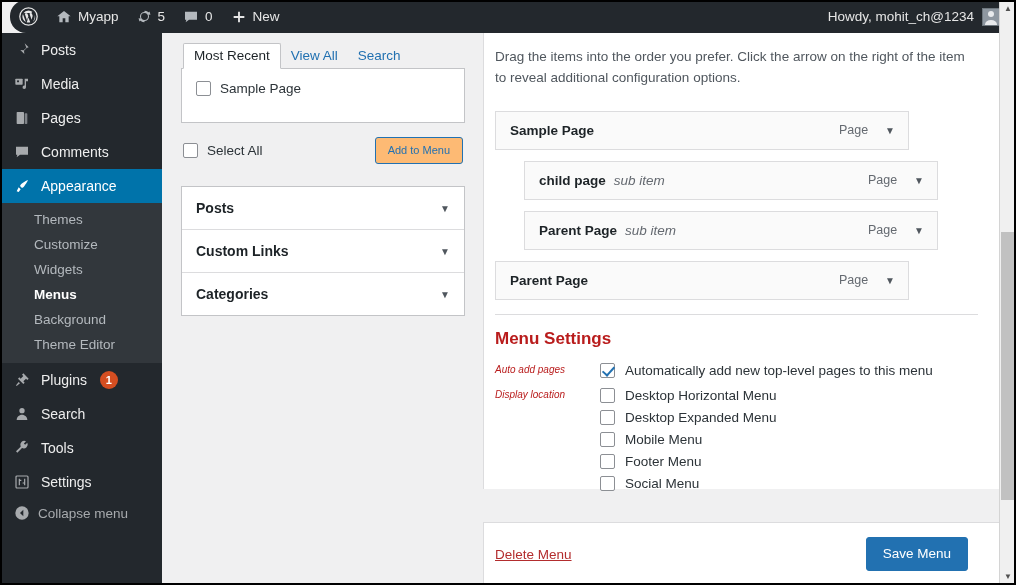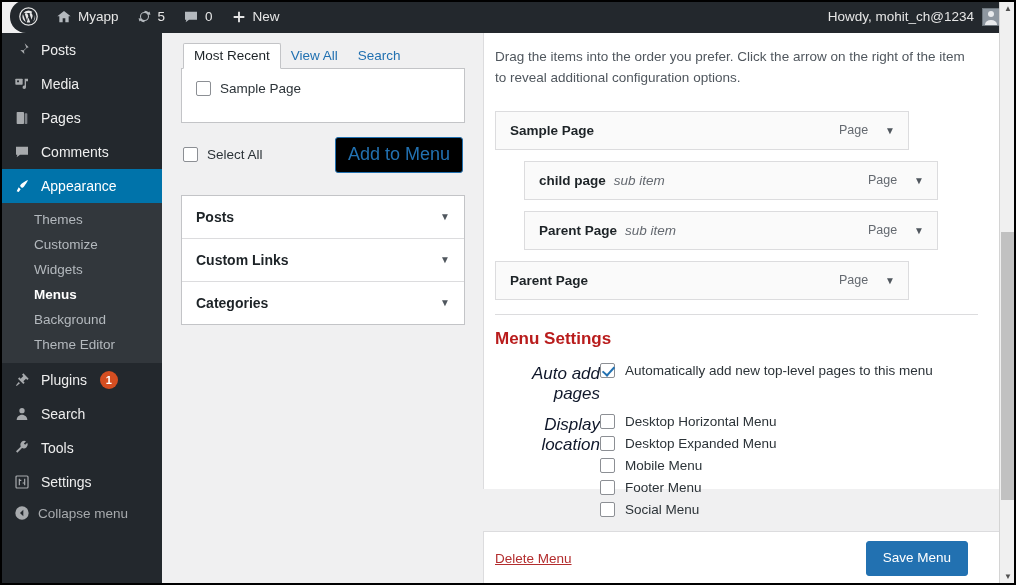--- a/index.html
+++ b/index.html
@@ -143,23 +143,23 @@
     content: ""; position: absolute; left: 4px; top: 0px;
     width: 5px; height: 10px;
     border: solid #2271b1; border-width: 0 2px 2px 0;
     transform: rotate(42deg);
   }
   .panel-actions {
     display: flex; align-items: center; justify-content: space-between;
     margin-top: 14px; padding: 0 2px;
   }
   .btn-secondary {
-    background: #000000; color: #2271b1;
+    background: #fdba74; color: #2271b1;
     border: 1px solid #2271b1; border-radius: 3px;
-    padding: 6px 12px; font-size: 18px; line-height: 1.2;
+    padding: 6px 12px; font-size: 11px; line-height: 1.2;
   }
   .accordion { margin-top: 22px; background: #fff; border: 1px solid #c3c4c7; }
   .acc-row {
     display: flex; align-items: center; justify-content: space-between;
     padding: 13px 14px; font-size: 14px; color: #1d2327; font-weight: bold;
     border-bottom: 1px solid #dcdcde;
   }
   .acc-row:last-child { border-bottom: none; }
   .chev { color: #50575e; font-size: 10px; }
 
@@ -192,31 +192,30 @@
   .divider { border-top: 1px solid #dcdcde; margin: 14px 22px 0 11px; }
 
   .settings { padding: 14px 22px 0 11px; }
   .settings h2 {
     font-size: 17px; font-weight: bold; color: #b91c1c;
     margin-bottom: 14px; letter-spacing: 0;
   }
   .set-row { display: flex; align-items: flex-start; margin-bottom: 10px; }
   .set-label {
     width: 105px; flex: 0 0 105px;
-    font-style: italic; color: #0f172a; font-size: 17px;
+    font-style: italic; color: #b91c1c; font-size: 10px;
     padding-top: 1px;
-    text-align: right;
   }
   .set-opts { display: flex; flex-direction: column; gap: 7px; }
   .opt-row { display: flex; align-items: center; gap: 10px; font-size: 13.5px; color: #2c3338; }
 
   
   #bottom-bar {
     position: absolute; left: 321px; bottom: 0;
-    width: 517px; height: 54px;
+    width: 517px; height: 63px;
     background: #fff;
     border-top: 1px solid #dcdcde;
     border-left: 1px solid #dcdcde;
     display: flex; align-items: center; justify-content: space-between;
     padding: 0 32px 0 11px;
   }
   .delete-link {
     color: #b32d2e; font-size: 13.5px;
     text-decoration: underline;
   }

